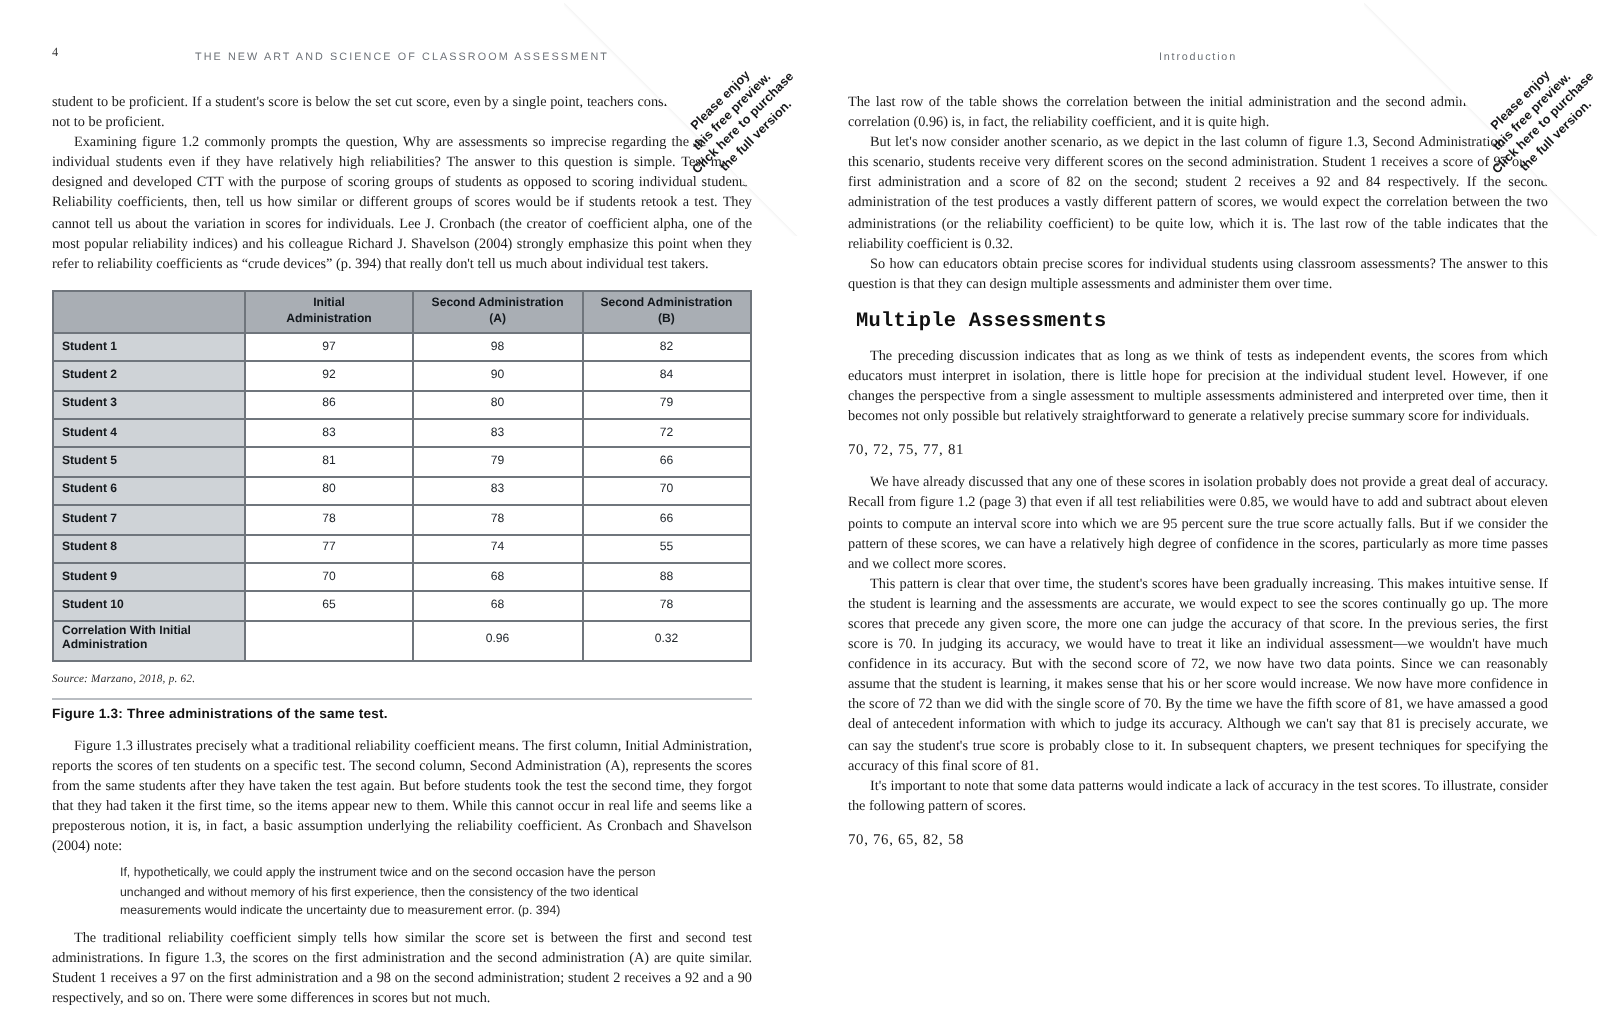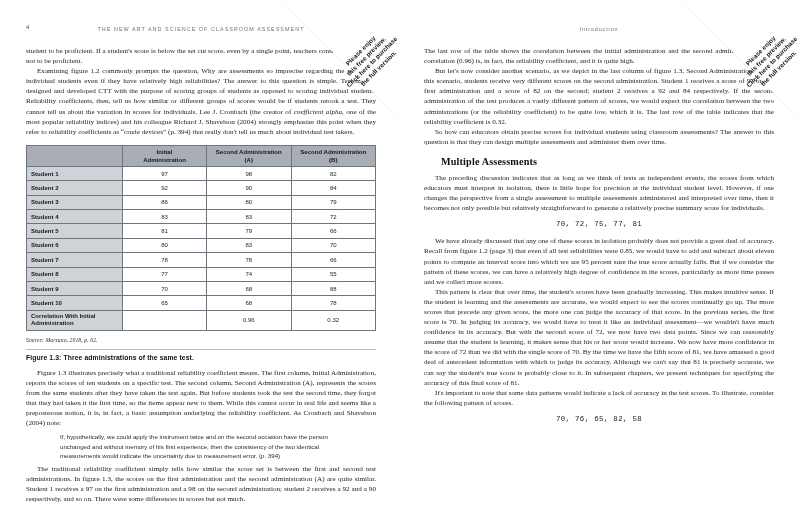--- a/index.html
+++ b/index.html
@@ -66,39 +66,37 @@
     margin: 0 0 0 0;
     font-size: 7.15px;
     line-height: 10.1px;
     text-align: justify;
     text-justify: inter-word;
     hyphens: manual;
     color: #1c1c1c;
   }
   p.body.indent { text-indent: 11px; }
   p.body + p.body { margin-top: 0px; }
-  .ital { font-style: italic; }
+  .ital { }
 
   h2.section-head {
-    font-family: Liberation Serif, serif;
+    font-family: Liberation Mono, monospace;
     font-size: 10.2px;
     font-weight: bold;
     letter-spacing: .15px;
     color: #111111;
-    margin: 9px 0 5px 17px;
+    margin: 9px 0 5px 4px;
     line-height: 12px;
   }
 
   .score-series {
-    text-align: center;
     font-size: 7.4px;
     line-height: 11px;
     margin: 6px 0 6px 0;
     letter-spacing: .35px;
-    font-family: Liberation Mono, monospace;
   }
 
   blockquote.extract {
     margin: 4px 0 4px 0;
     padding-left: 34px;
     padding-right: 18px;
     font-family: "Liberation Sans", sans-serif;
     font-size: 6.15px;
     line-height: 9.3px;
     color: #2b2b2b;

